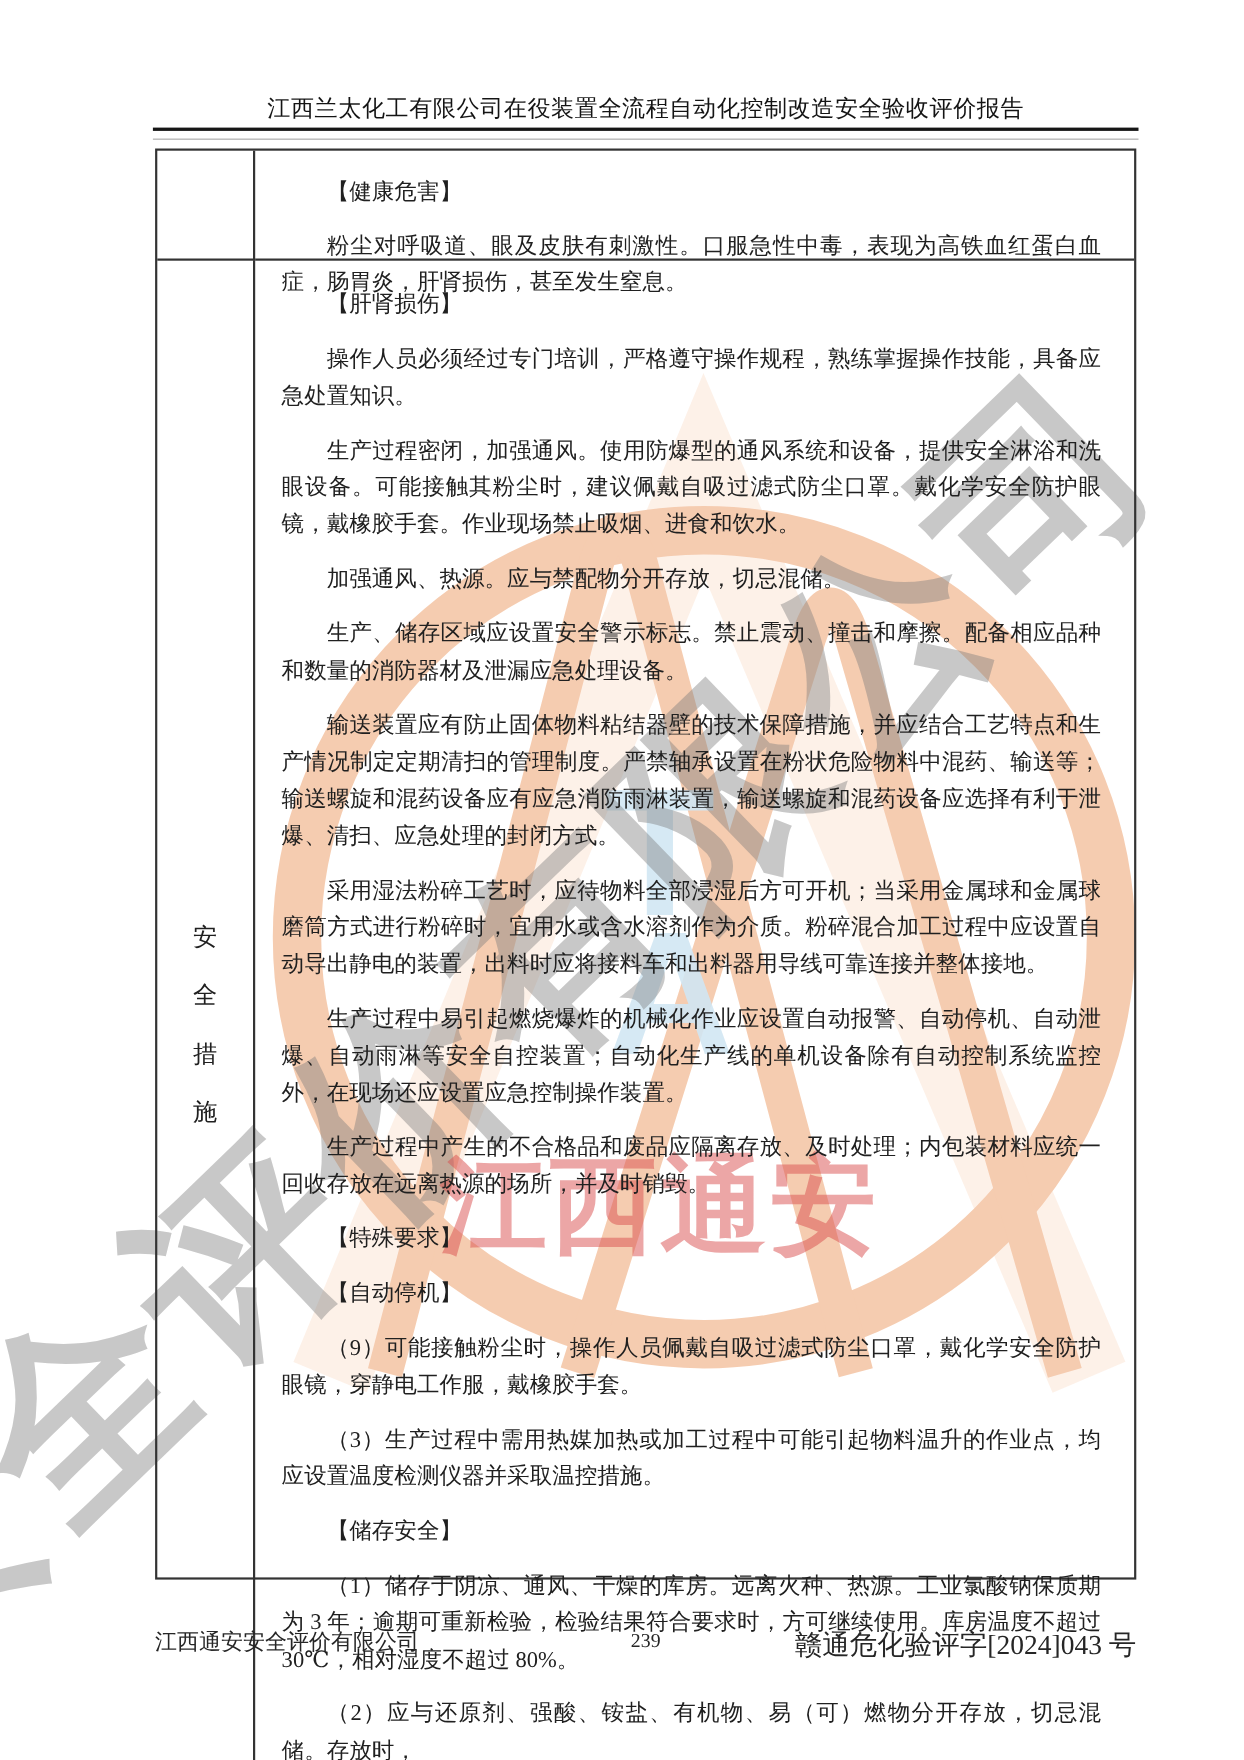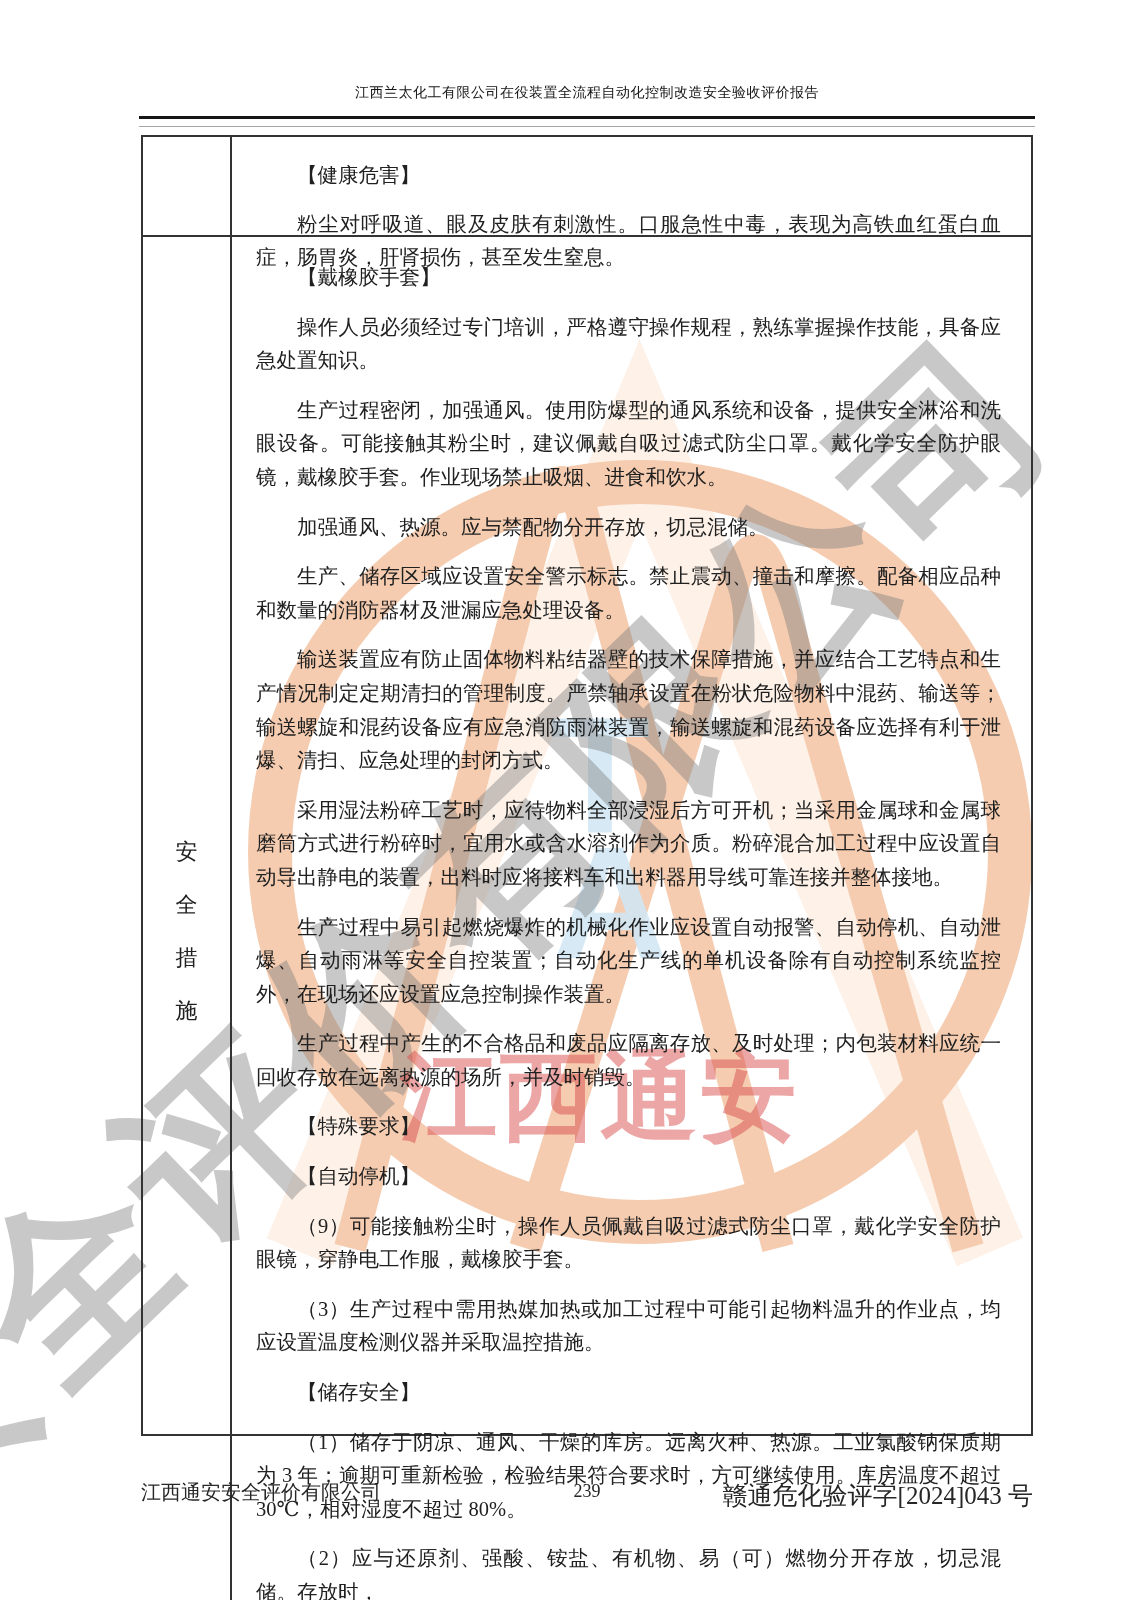--- a/index.html
+++ b/index.html
@@ -23,21 +23,21 @@
     position:absolute;left:600px;top:1098px;
     transform:translate(-50%,-50%);
     font-family:"Liberation Sans","DejaVu Sans",sans-serif;
     font-weight:bold;font-size:97px;letter-spacing:3px;white-space:nowrap;
     color:rgba(218,78,78,0.5);
   }
   
   .content{position:absolute;inset:0;z-index:2;}
   .hdr-title{
     position:absolute;left:141px;top:84px;width:892px;
-    text-align:center;font-size:14px;letter-spacing:0.5px;color:#141414;
+    text-align:center;font-size:21px;letter-spacing:0.5px;color:#141414;
   }
   .rule-dark{position:absolute;left:139px;top:116px;width:896px;height:3px;background:#161616;}
   .rule-light{position:absolute;left:139px;top:126px;width:896px;height:1px;background:#a6a6a6;}
 
   .doc-table{
     position:absolute;left:141px;top:135px;width:892px;height:1301px;
     border:2px solid #333;box-sizing:border-box;background:transparent;
     display:grid;grid-template-columns:89px 1fr;grid-template-rows:100px 1fr;
   }
   .cell{box-sizing:border-box;background:transparent;}
@@ -90,21 +90,21 @@
       <p class="body">粉尘对呼吸道、眼及皮肤有刺激性。口服急性中毒，表现为高铁血红蛋白血症，肠胃炎，肝肾损伤，甚至发生窒息。</p>
     </div>
 
     <div class="cell lbl vlabel">
       <span>安</span>
       <span>全</span>
       <span>措</span>
       <span>施</span>
     </div>
     <div class="cell txt-cell big">
-      <p>【戴橡胶手套】</p>
+      <p>【肝肾损伤】</p>
       <p class="body">操作人员必须经过专门培训，严格遵守操作规程，熟练掌握操作技能，具备应急处置知识。</p>
       <p class="body">生产过程密闭，加强通风。使用防爆型的通风系统和设备，提供安全淋浴和洗眼设备。可能接触其粉尘时，建议佩戴自吸过滤式防尘口罩。戴化学安全防护眼镜，戴橡胶手套。作业现场禁止吸烟、进食和饮水。</p>
       <p class="body">加强通风、热源。应与禁配物分开存放，切忌混储。</p>
       <p class="body">生产、储存区域应设置安全警示标志。禁止震动、撞击和摩擦。配备相应品种和数量的消防器材及泄漏应急处理设备。</p>
       <p class="body">输送装置应有防止固体物料粘结器壁的技术保障措施，并应结合工艺特点和生产情况制定定期清扫的管理制度。严禁轴承设置在粉状危险物料中混药、输送等；输送螺旋和混药设备应有应急消防雨淋装置，输送螺旋和混药设备应选择有利于泄爆、清扫、应急处理的封闭方式。</p>
       <p class="body">采用湿法粉碎工艺时，应待物料全部浸湿后方可开机；当采用金属球和金属球磨筒方式进行粉碎时，宜用水或含水溶剂作为介质。粉碎混合加工过程中应设置自动导出静电的装置，出料时应将接料车和出料器用导线可靠连接并整体接地。</p>
       <p class="body">生产过程中易引起燃烧爆炸的机械化作业应设置自动报警、自动停机、自动泄爆、自动雨淋等安全自控装置；自动化生产线的单机设备除有自动控制系统监控外，在现场还应设置应急控制操作装置。</p>
       <p class="body">生产过程中产生的不合格品和废品应隔离存放、及时处理；内包装材料应统一回收存放在远离热源的场所，并及时销毁。</p>
       <p>【特殊要求】</p>
       <p>【自动停机】</p>

